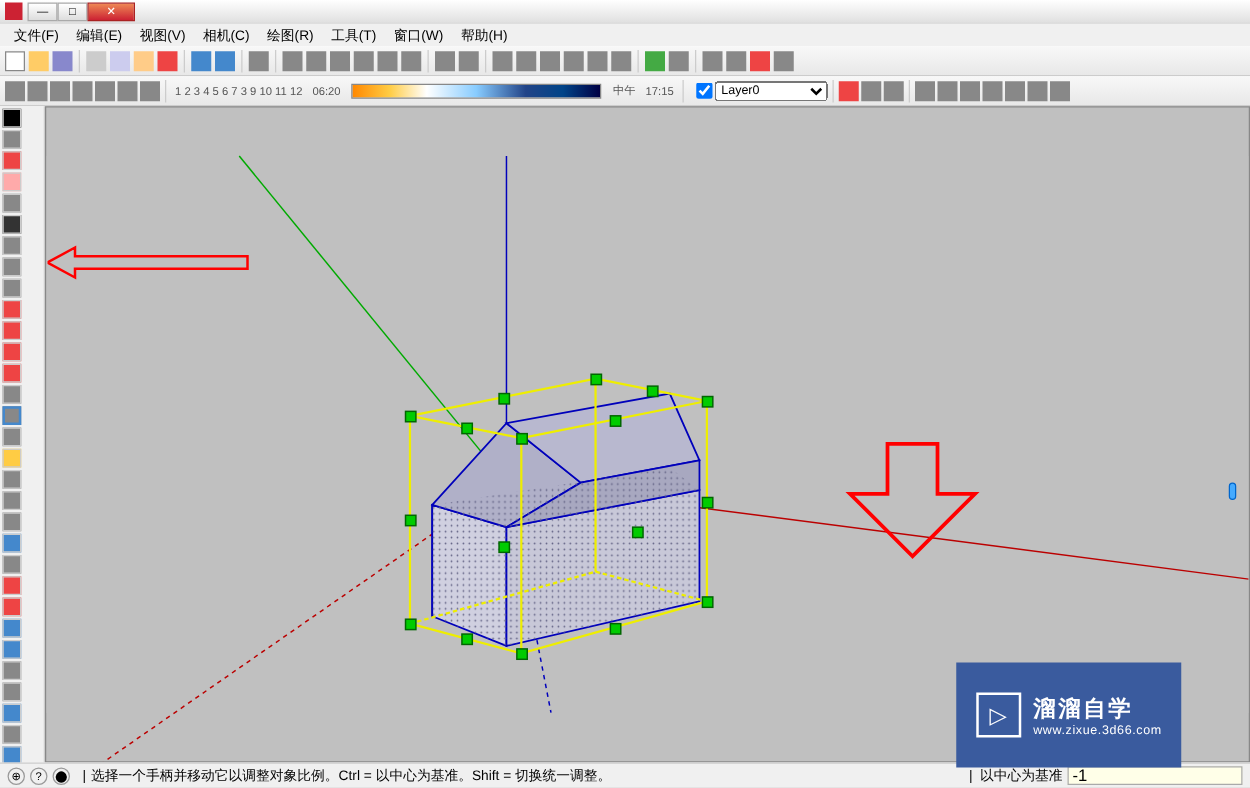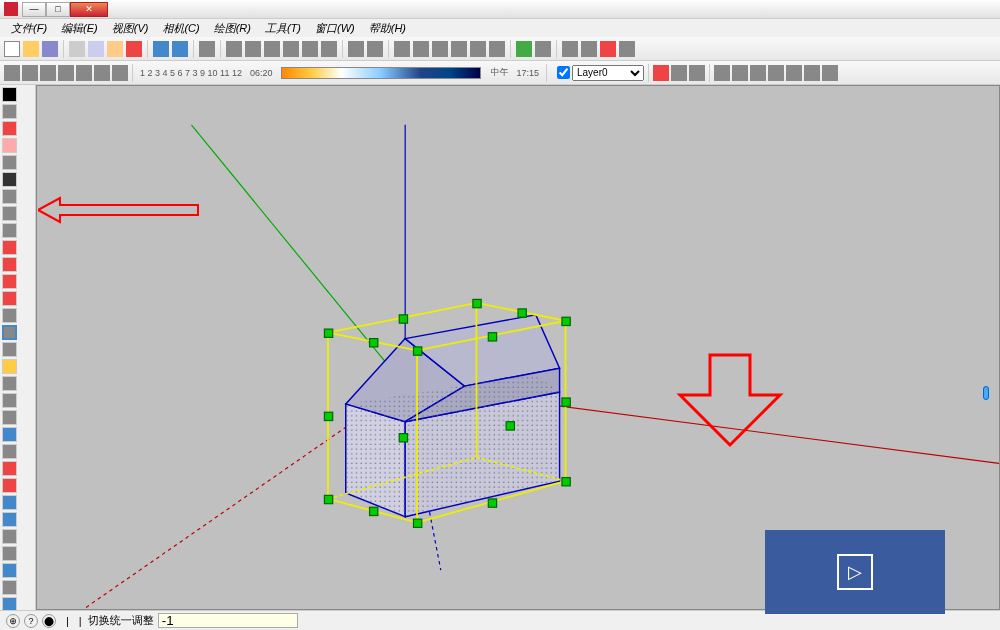--- a/index.html
+++ b/index.html
@@ -5,21 +5,21 @@
     * { margin: 0; padding: 0; box-sizing: border-box; }
     body { font-family: "Microsoft YaHei", sans-serif; font-size: 11px; background: #fff; width: 1000px; height: 630px; position: relative; }
     
     .titlebar { height: 19px; background: linear-gradient(#fff, #e0e0e0); border-bottom: 1px solid #ccc; display: flex; align-items: center; padding: 0 4px; }
     .app-icon { width: 14px; height: 14px; background: #c23; margin-right: 4px; }
     .title-text { flex: 1; font-size: 11px; color: #333; }
     .win-btns { display: flex; gap: 0; }
     .win-btn { width: 24px; height: 15px; border: 1px solid #aaa; display: flex; align-items: center; justify-content: center; font-size: 9px; background: linear-gradient(#fff,#ddd); }
     .win-btn.close { background: linear-gradient(#e85,#c23); color: #fff; border-color: #a22; width: 38px; }
     
-    .menubar { height: 18px; background: #f0f0f0; display: flex; align-items: center; padding: 0 4px; font-size: 11px; font-style: italic; }
+    .menubar { height: 18px; background: #f0f0f0; display: flex; align-items: center; padding: 0 4px; font-size: 11px; }
     .menu-item { padding: 0 7px; cursor: default; }
     
     .toolbar { height: 24px; background: linear-gradient(#f8f8f8,#e8e8e8); border-bottom: 1px solid #ccc; display: flex; align-items: center; padding: 0 4px; gap: 3px; }
     .tb-icon { width: 16px; height: 16px; display: inline-block; }
     .sep { width: 1px; height: 18px; background: #ccc; margin: 0 2px; }
     
     .toolbar2 { height: 24px; background: linear-gradient(#f8f8f8,#e8e8e8); border-bottom: 1px solid #ccc; display: flex; align-items: center; padding: 0 4px; gap: 2px; }
     .gradient-bar { width: 200px; height: 12px; background: linear-gradient(90deg, #f80 0%, #fc4 15%, #fff 30%, #8cf 50%, #248 70%, #048 85%, #004 100%); border: 1px solid #888; margin: 0 4px; }
     .time-label { font-size: 9px; color: #555; padding: 0 3px; }
     .layer-check { margin-left: 6px; }
@@ -134,21 +134,21 @@
   <span class="tb-icon ic-grey"></span>
   <span class="tb-icon ic-grey"></span>
   <span class="sep"></span>
   <span class="time-label">1 2 3 4 5 6 7 3 9 10 11 12</span>
   <span class="time-label">06:20</span>
   <div class="gradient-bar"></div>
   <span class="time-label">中午</span>
   <span class="time-label">17:15</span>
   <span class="sep"></span>
   <input type="checkbox" checked="" class="layer-check" style="">
-  <select style="width:72px;height:16px;font-size:10px;">
+  <select style="width:90px;height:16px;font-size:10px;">
     <option>Layer0</option>
   </select>
   <span class="sep"></span>
   <span class="tb-icon ic-red"></span>
   <span class="tb-icon ic-grey"></span>
   <span class="tb-icon ic-grey"></span>
   <span class="sep"></span>
   <span class="tb-icon ic-grey"></span>
   <span class="tb-icon ic-grey"></span>
   <span class="tb-icon ic-grey"></span>
@@ -261,20 +261,25 @@
   <polygon points="60,95 10,45 40,45 40,5 80,5 80,45 110,45" fill="none" stroke="#f00" stroke-width="3"></polygon>
 </svg>
 
 <div class="status-bar">
   <div class="status-icons">
     <div class="status-icon">⊕</div>
     <div class="status-icon">?</div>
     <div class="status-icon">⬤</div>
   </div>
   <span style="margin-right:4px">|</span>
+  <div class="status-text">选择一个手柄并移动它以调整对象比例。Ctrl = 以中心为基准。Shift = 切换统一调整。</div>
   <span style="margin:0 6px">|</span>
-  <span class="input-label">切换统一调整</span>
+  <span class="input-label">以中心为基准</span>
   <input class="input-box" value="-1" style="">
 </div>
 
 <div class="watermark">
   <div class="watermark-logo">▷</div>
+  <div class="watermark-text">
+    <div class="watermark-cn">溜溜自学</div>
+    <div class="watermark-url">www.zixue.3d66.com</div>
+  </div>
 </div>
 
 </body></html>

